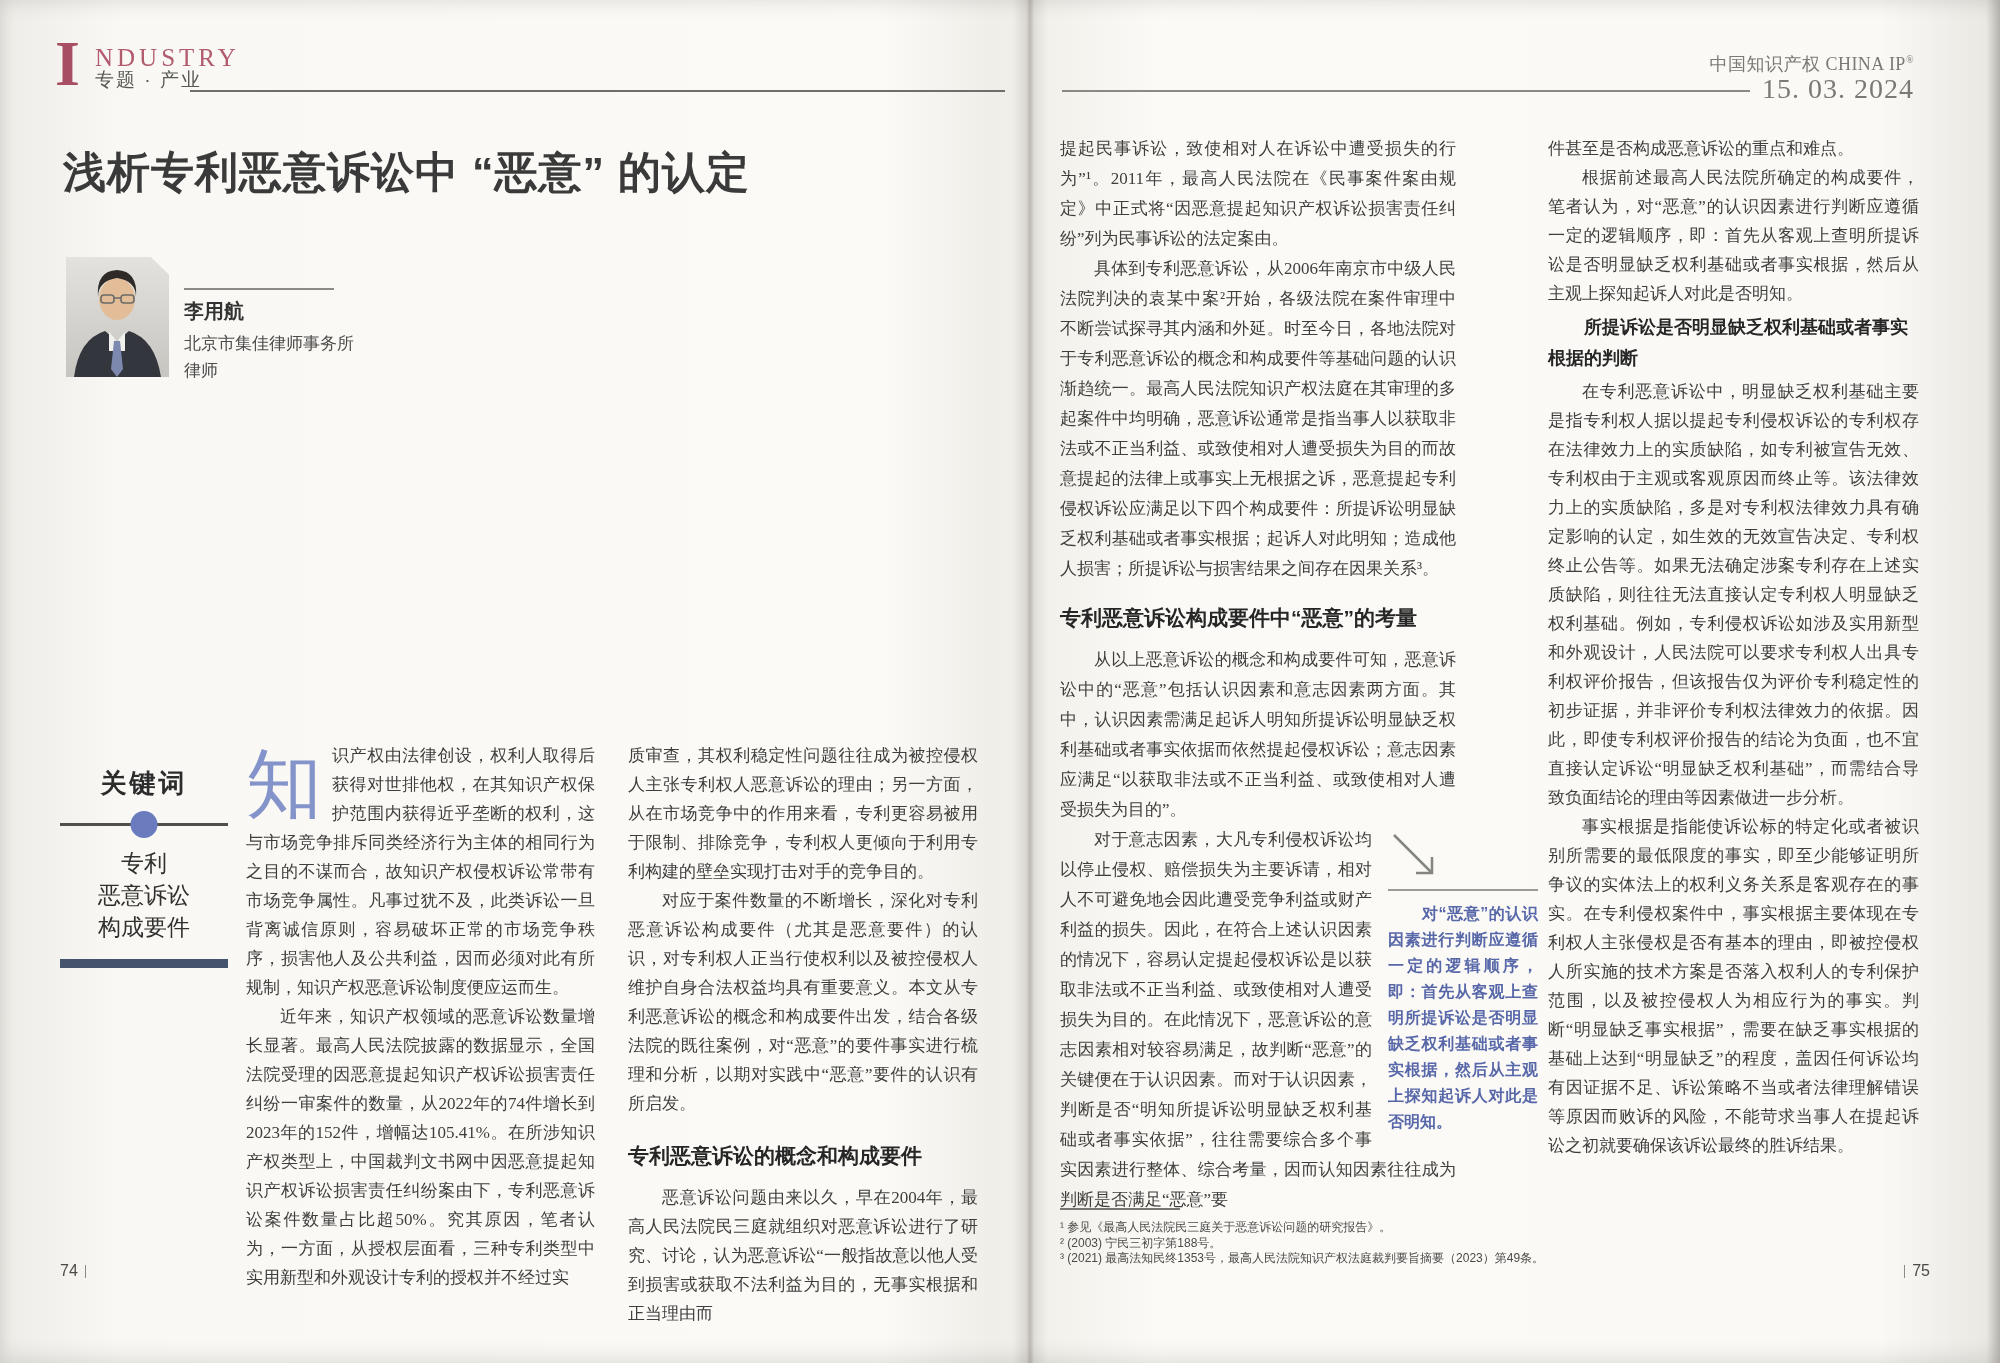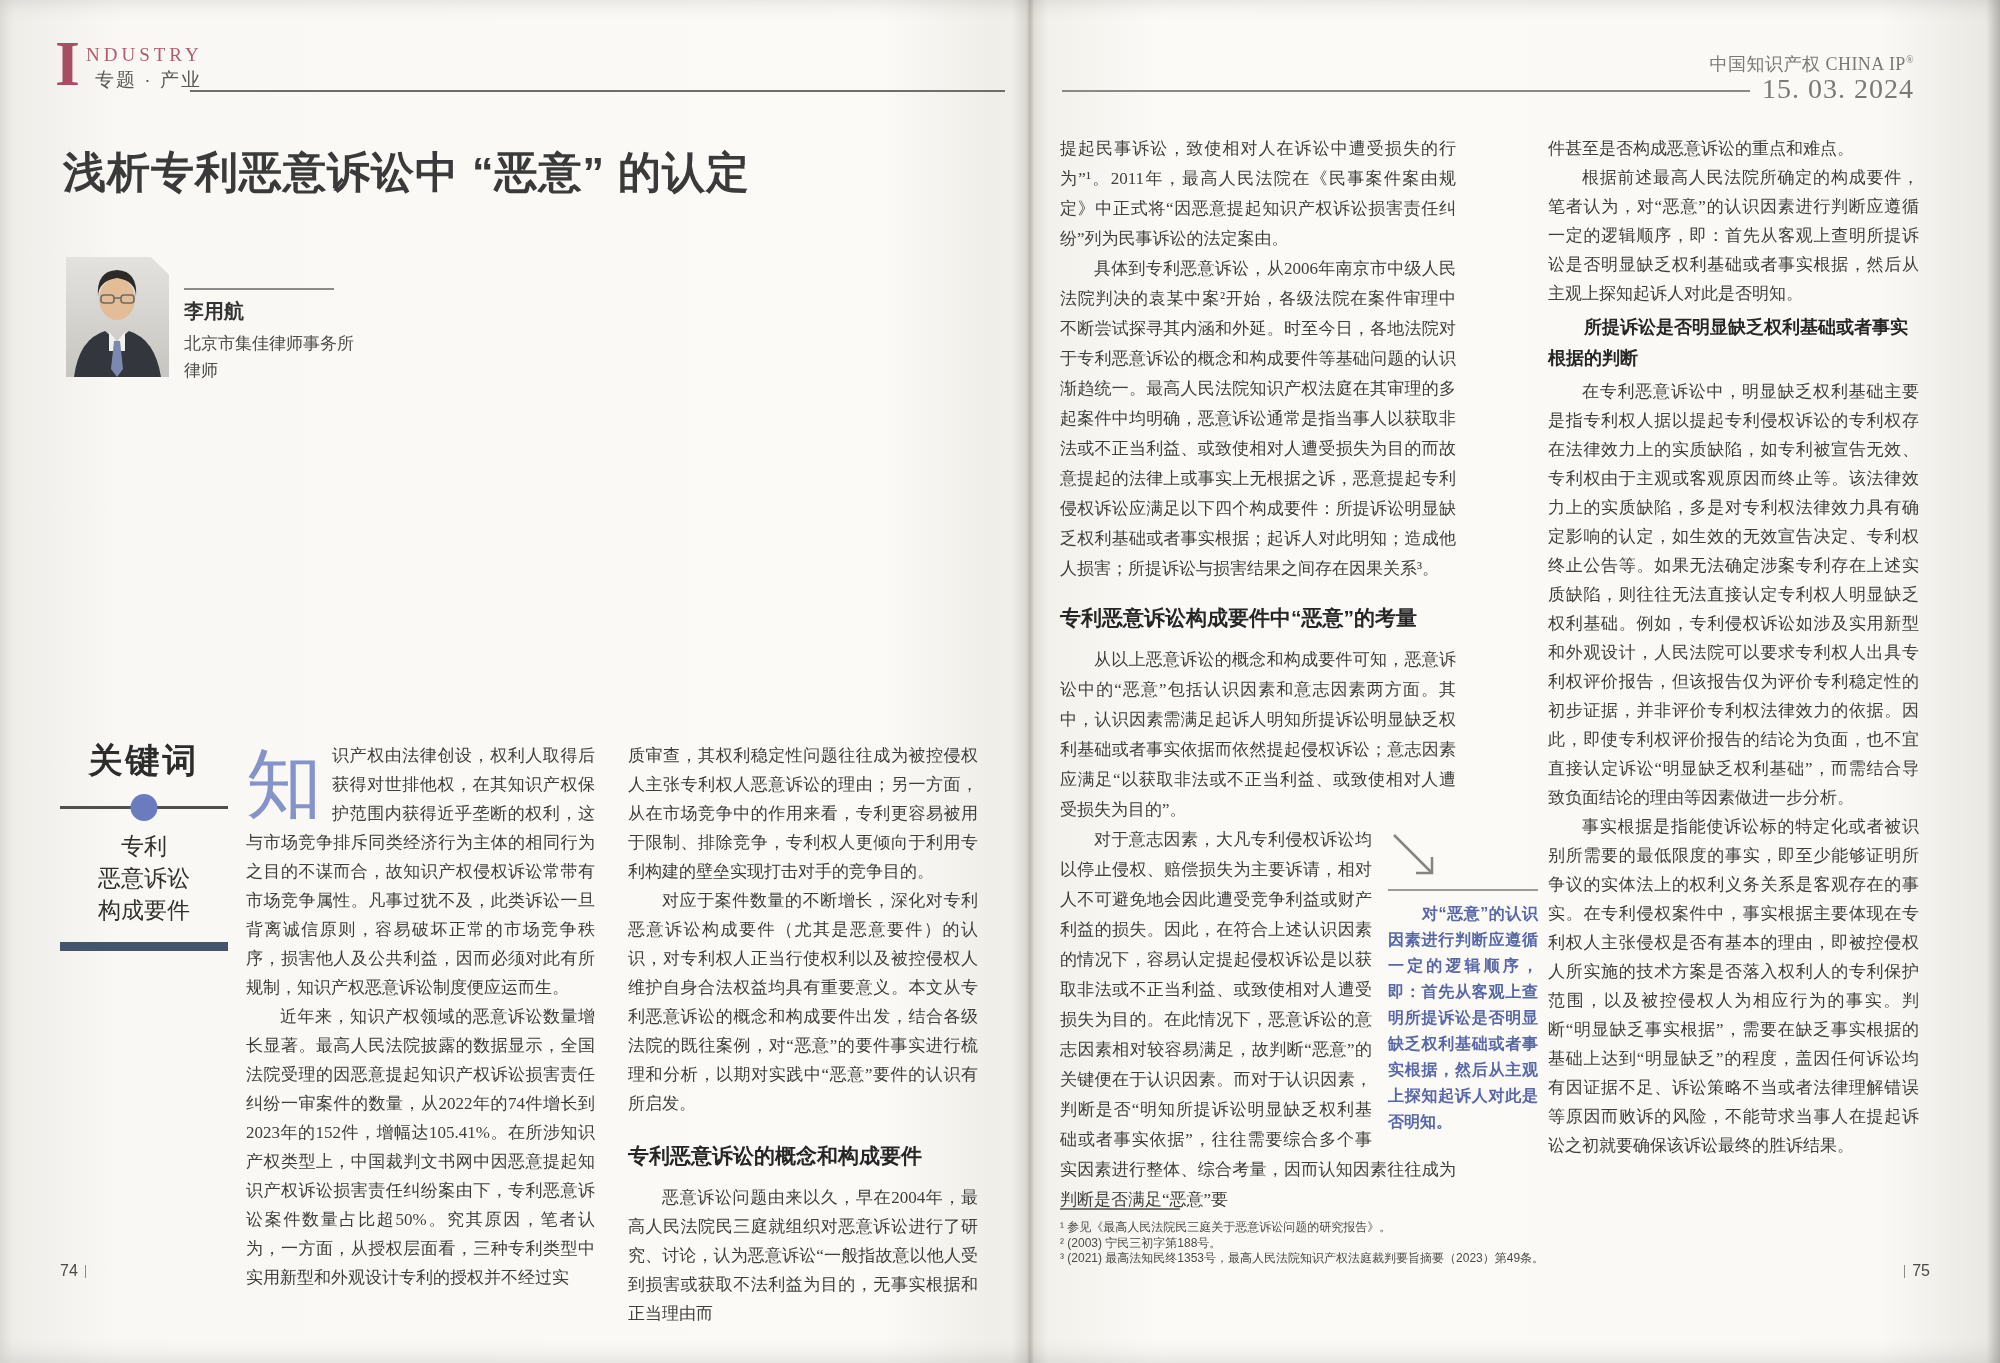--- a/index.html
+++ b/index.html
@@ -6,21 +6,21 @@
   #canvas{position:relative;width:2000px;height:1363px;overflow:hidden;
     font-family:"Liberation Serif","DejaVu Serif",serif;
     background:linear-gradient(90deg,#eeece7 0%,#f9f8f5 6%,#fbfaf7 44%,#f0eee8 49.6%,#f2f0ea 52%,#fbfaf7 58%,#faf9f6 94%,#e8e6e0 100%);
     box-shadow:inset 0 7px 16px rgba(0,0,0,.07), inset 0 -9px 18px rgba(0,0,0,.08);}
   .fold{position:absolute;left:1012px;top:0;width:36px;height:100%;pointer-events:none;
     background:linear-gradient(90deg,rgba(0,0,0,0) 0%,rgba(75,70,62,.14) 40%,rgba(60,55,48,.30) 50%,rgba(75,70,62,.10) 62%,rgba(0,0,0,0) 100%);}
   .edge-right{position:absolute;right:0;top:0;width:14px;height:100%;background:linear-gradient(90deg,rgba(0,0,0,0),rgba(60,55,48,.22));}
 
   
   .sec-initial{position:absolute;left:55px;top:34px;font-size:64px;line-height:60px;font-weight:bold;color:#a84e62;}
-  .sec-name{position:absolute;left:86px;top:44px;font-size:19px;letter-spacing:4px;color:#b25b6d;}
+  .sec-name{position:absolute;left:95px;top:44px;font-size:25px;letter-spacing:4px;color:#b25b6d;}
   .sec-cn{position:absolute;left:95px;top:67px;font-size:19px;letter-spacing:2px;color:#585855;font-family:"Liberation Sans","DejaVu Sans",sans-serif;}
   .rule-left{position:absolute;left:190px;top:90px;width:815px;height:2px;background:#6e6e6a;}
 
   
   .mag-name{position:absolute;right:86px;top:52px;font-size:18px;color:#7b7974;letter-spacing:.5px;}
   .mag-name sup{font-size:10px;}
   .mag-date{position:absolute;right:86px;top:73px;font-size:28px;color:#7b7974;letter-spacing:1px;}
   .rule-right{position:absolute;left:1062px;top:90px;width:688px;height:1.5px;background:#8b8984;}
 
   
@@ -29,21 +29,21 @@
   .photo{position:absolute;left:66px;top:257px;width:103px;height:120px;background:#d9d8d4;
     clip-path:polygon(0 0,82% 0,100% 15%,100% 100%,0 100%);}
   .author-rule{position:absolute;left:184px;top:288px;width:150px;height:1.5px;background:#8a8a86;}
   .author-name{position:absolute;left:184px;top:298px;font-size:20px;font-weight:bold;color:#333;
     font-family:"Liberation Sans","DejaVu Sans",sans-serif;}
   .author-aff{position:absolute;left:184px;top:330px;font-size:17px;line-height:27px;color:#4c4c4a;
     font-family:Liberation Sans, sans-serif;}
 
   
   .kw{position:absolute;left:60px;top:738px;width:168px;text-align:center;}
-  .kw-label{font-size:34px;font-weight:bold;color:#2c2c2c;letter-spacing:3px;}
+  .kw-label{font-size:26px;font-weight:bold;color:#2c2c2c;letter-spacing:3px;margin-top:28px;}
   .kw-line{position:relative;margin-top:22px;height:3px;background:#4f4f4d;}
   .kw-dot{position:absolute;left:50%;top:-12px;transform:translateX(-50%);width:27px;height:27px;border-radius:50%;background:#6a7cbe;}
   .kw-items{margin-top:22px;font-size:23px;font-weight:normal;color:#30302e;line-height:32px;}
   .kw-bar{margin-top:15px;height:9px;background:#46536d;}
 
   
   .col{position:absolute;font-size:17px;line-height:29px;color:#3e3e3c;text-align:justify;}
   .col p{margin:0;}
   .col p.ind{text-indent:2em;}
   #col1{left:246px;top:741px;width:349px;}

